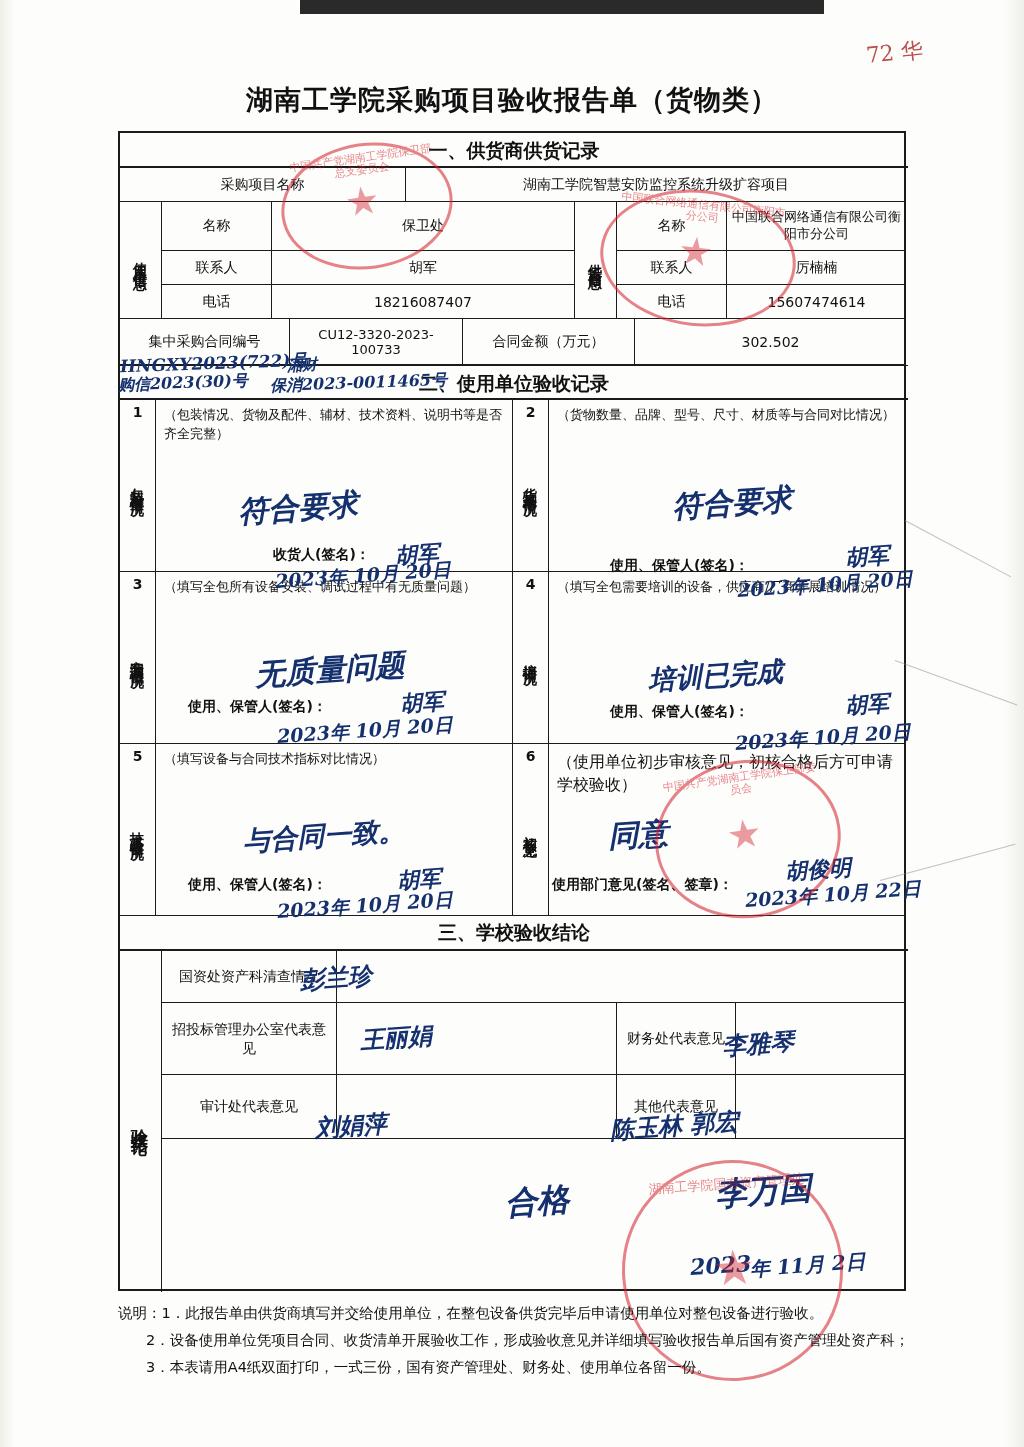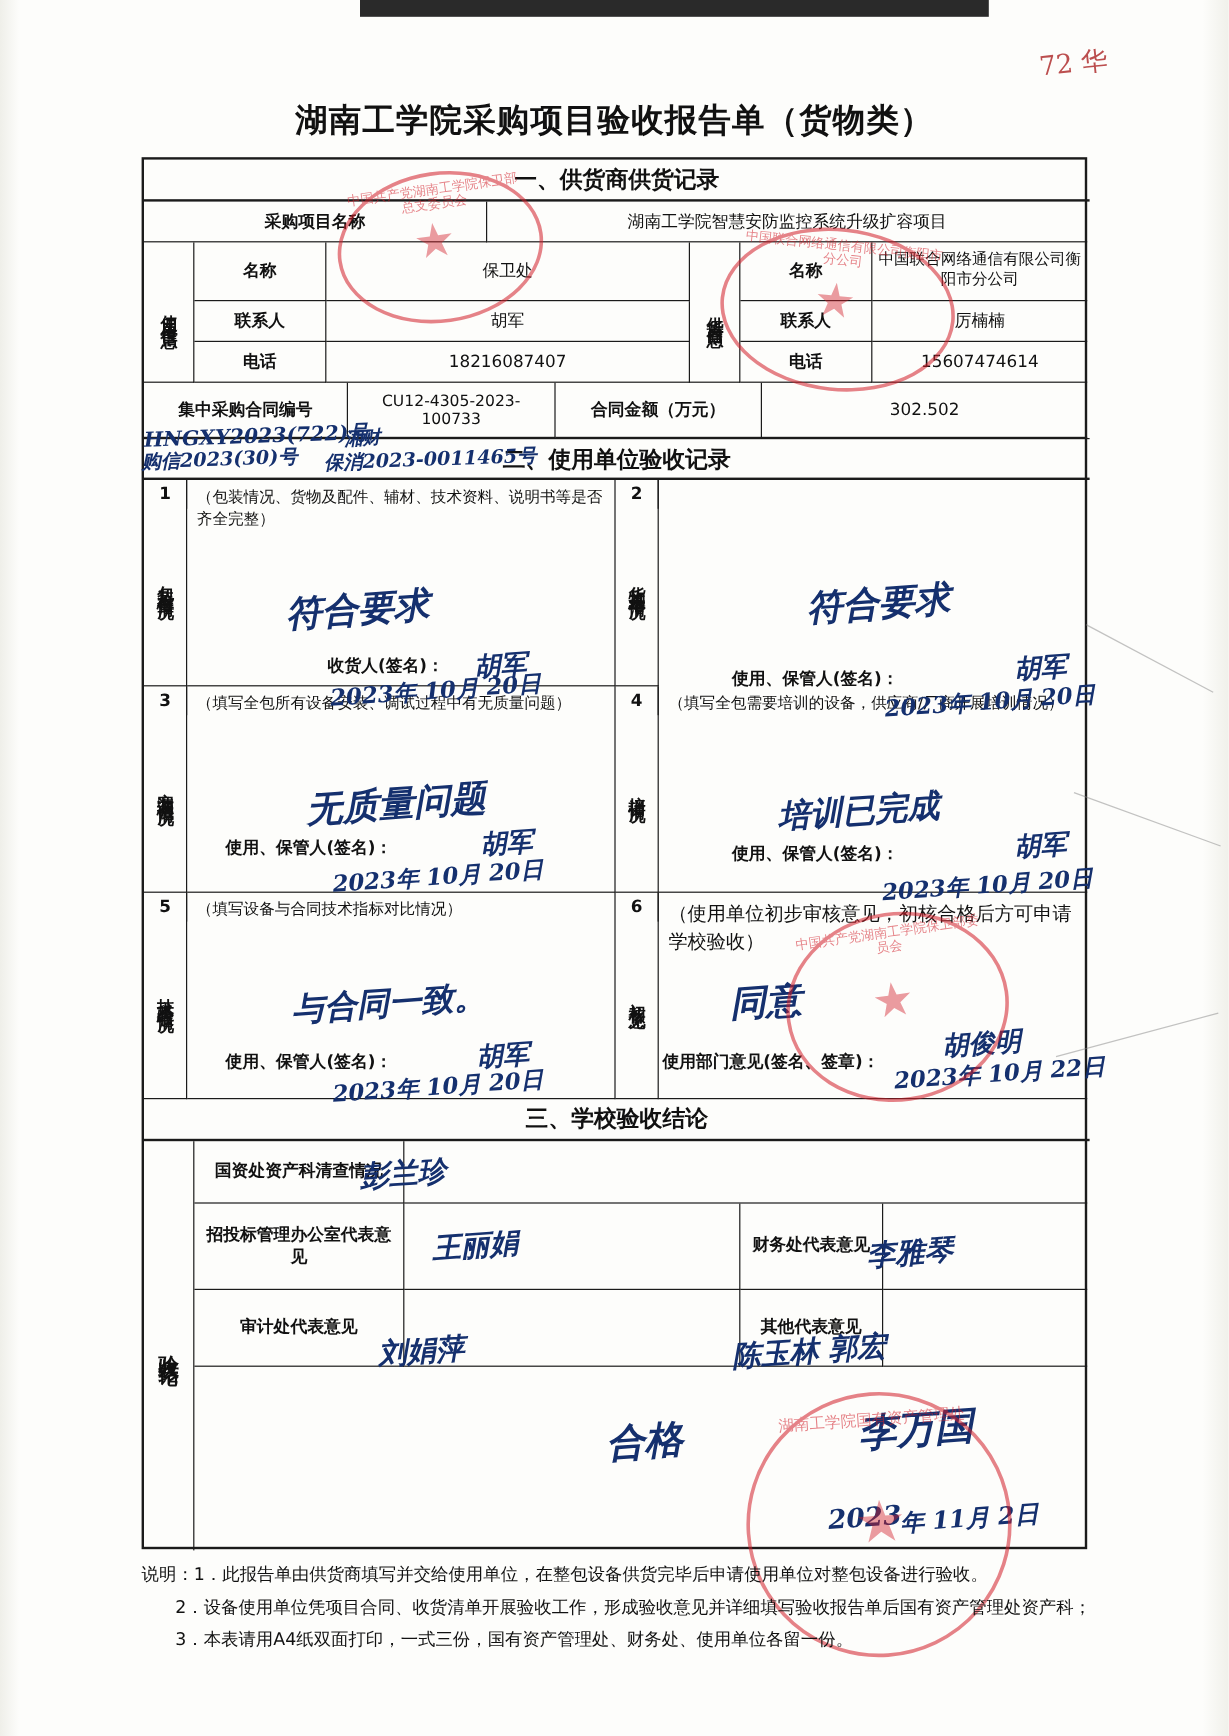--- a/index.html
+++ b/index.html
@@ -98,21 +98,21 @@
     border-right: 1.5px solid #1b1b1b;
     border-bottom: 1.5px solid #1b1b1b;
     font-size: 14px;
     display: flex;
     align-items: center;
     justify-content: center;
     text-align: center;
     padding: 2px 4px;
     font-family: "DejaVu Sans", "Liberation Sans", sans-serif;
   }
-  .cell.lbl { font-weight: bold; }
+  .cell.lbl { font-weight: normal; }
   .cell.nob { border-right: none; }
   .cell.vert {
     writing-mode: vertical-rl;
     text-orientation: upright;
     letter-spacing: 3px;
     font-weight: bold;
   }
   .cell.tl {
     align-items: flex-start;
     justify-content: flex-start;
@@ -218,36 +218,37 @@
     <div class="cell" style="left:152px; top:118px; width:303px; height:34px;">胡军</div>
     <div class="cell lbl" style="left:497px; top:118px; width:110px; height:34px;">联系人</div>
     <div class="cell nob" style="left:607px; top:118px; width:179px; height:34px;">厉楠楠</div>
 
     <div class="cell lbl" style="left:42px; top:152px; width:110px; height:34px;">电话</div>
     <div class="cell" style="left:152px; top:152px; width:303px; height:34px;">18216087407</div>
     <div class="cell lbl" style="left:497px; top:152px; width:110px; height:34px;">电话</div>
     <div class="cell nob" style="left:607px; top:152px; width:179px; height:34px;">15607474614</div>
 
     <div class="cell lbl" style="left:0; top:186px; width:170px; height:46px;">集中采购合同编号</div>
-    <div class="cell" style="left:170px; top:186px; width:173px; height:46px; font-size:13px;">CU12-4305-2023-100733</div>
+    <div class="cell" style="left:170px; top:186px; width:173px; height:46px; font-size:13px;">CU12-3320-2023-100733</div>
     <div class="cell lbl" style="left:343px; top:186px; width:172px; height:46px;">合同金额（万元）</div>
     <div class="cell nob" style="left:515px; top:186px; width:271px; height:46px;">302.502</div>
 
     <div class="band" style="top:232px; border-top:1.5px solid #1b1b1b;">二、使用单位验收记录</div>
 
     <div class="cell vert" style="left:0; top:267px; width:36px; height:172px; font-size:14px;">包装检查情况</div>
     <div class="cell" style="left:0; top:267px; width:36px; height:24px; border-right:1.5px solid #1b1b1b; border-bottom:none; position:absolute; font-weight:bold;">
       <span>1</span>
     </div>
     <div class="cell tl" style="left:36px; top:267px; width:357px; height:172px; font-size:13px;">（包装情况、货物及配件、辅材、技术资料、说明书等是否齐全完整）</div>
 
     <div class="cell vert" style="left:393px; top:267px; width:36px; height:172px; font-size:14px;">货物基本情况</div>
     <div class="cell" style="left:393px; top:267px; width:36px; height:24px; border-right:1.5px solid #1b1b1b; border-bottom:none; font-weight:bold;">
       <span>2</span>
     </div>
+    <div class="cell tl nob" style="left:429px; top:267px; width:357px; height:172px; font-size:13px;">（货物数量、品牌、型号、尺寸、材质等与合同对比情况）</div>
 
     <div class="cell vert" style="left:0; top:439px; width:36px; height:172px; font-size:14px;">安装调试情况</div>
     <div class="cell" style="left:0; top:439px; width:36px; height:24px; border-right:1.5px solid #1b1b1b; border-bottom:none; font-weight:bold;">
       <span>3</span>
     </div>
     <div class="cell tl" style="left:36px; top:439px; width:357px; height:172px; font-size:13px;">（填写全包所有设备安装、调试过程中有无质量问题）</div>
 
     <div class="cell vert" style="left:393px; top:439px; width:36px; height:172px; font-size:14px;">培训情况</div>
     <div class="cell" style="left:393px; top:439px; width:36px; height:24px; border-right:1.5px solid #1b1b1b; border-bottom:none; font-weight:bold;">
       <span>4</span>

